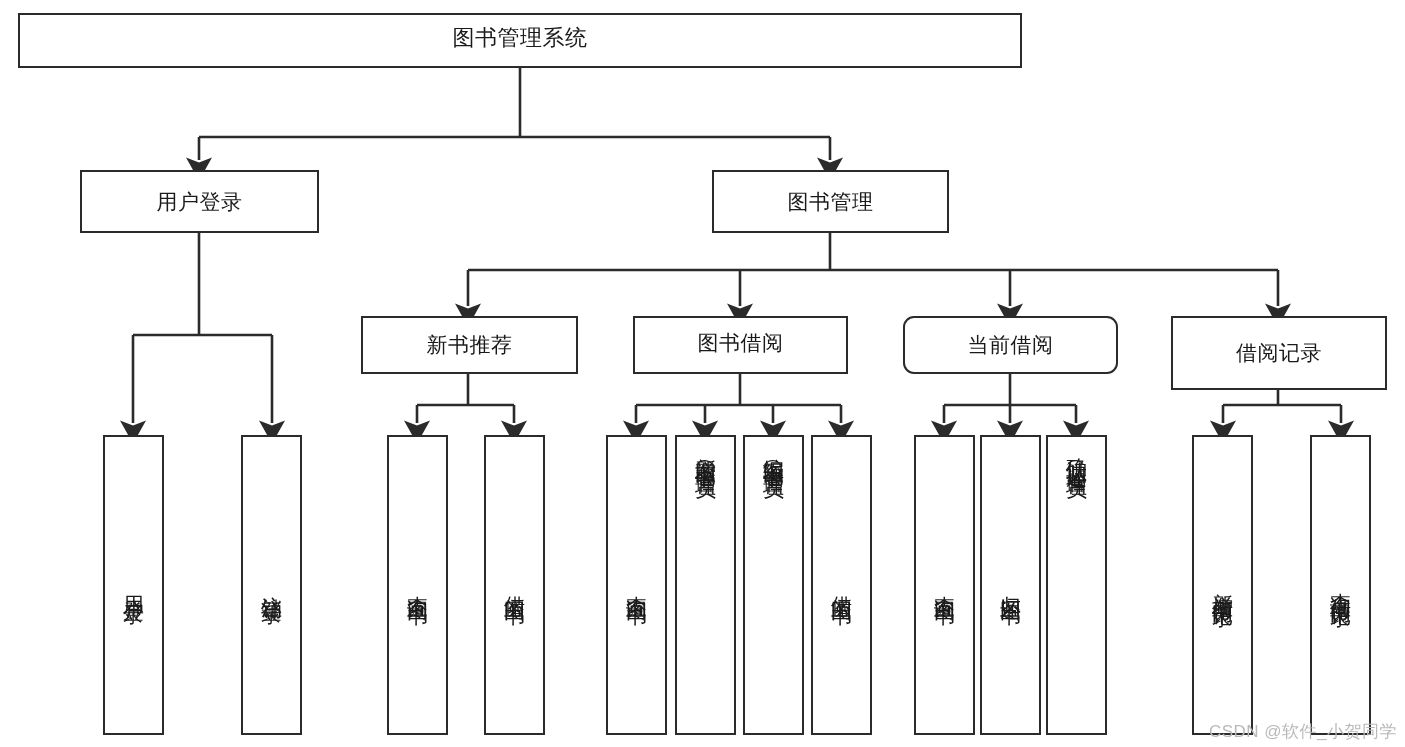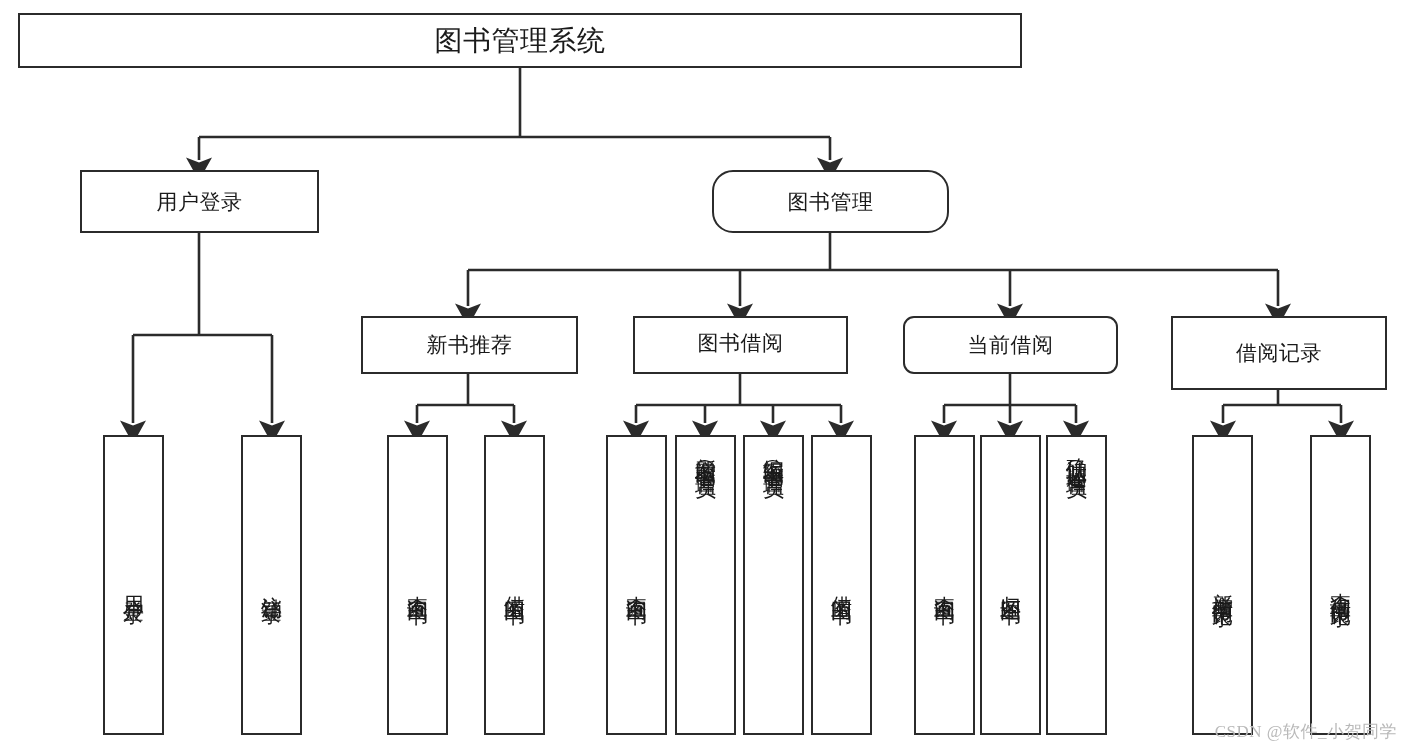--- a/index.html
+++ b/index.html
@@ -36,21 +36,22 @@
     align-items: center;
     justify-content: center;
     text-align: center;
   }
   .node.h {
     font-size: 21px;
     line-height: 1.2;
     letter-spacing: 0.5px;
   }
   .node.root {
-    font-size: 28px;
+    font-size: 22px;
+    font-family: Liberation Mono, monospace;
   }
   .node.v {
     writing-mode: vertical-rl;
     text-orientation: upright;
     font-size: 21px;
     letter-spacing: 3px;
     padding: 4px 0;
     justify-content: center;
     align-items: center;
   }
@@ -61,21 +62,21 @@
     display: block;
   }
   #watermark {
     position: absolute;
     right: 8px;
     bottom: 4px;
     font-size: 17px;
     color: #b9b9b9;
     letter-spacing: 0.5px;
     white-space: nowrap;
-    font-family: Liberation Serif, serif;
+    font-family: Liberation Sans, sans-serif;
   }
 </style>
 </head>
 <body>
 
 <div id="canvas">
 
   <svg id="edges" viewBox="0 0 1405 747" xmlns="http://www.w3.org/2000/svg">
     <defs>
       <marker id="arrow" markerWidth="9" markerHeight="10" refX="1" refY="5" orient="auto" markerUnits="strokeWidth">
@@ -126,21 +127,21 @@
     </g>
   </svg>
 
   <div class="node h root" style="left:18px; top:13px; width:1004px; height:55px;">
     <span>图书管理系统</span>
   </div>
 
   <div class="node h" style="left:80px; top:170px; width:239px; height:63px;">
     <span>用户登录</span>
   </div>
-  <div class="node h" style="left:712px; top:170px; width:237px; height:63px;border-radius:21px;">
+  <div class="node h" style="left:712px; top:170px; width:237px; height:63px;">
     <span>图书管理</span>
   </div>
 
   <div class="node h" style="left:361px; top:316px; width:217px; height:58px;">
     <span>新书推荐</span>
   </div>
   <div class="node h" style="left:633px; top:316px; width:215px; height:58px;font-family:Liberation Mono, monospace;">
     <span>图书借阅</span>
   </div>
   <div class="node h" style="left:903px; top:316px; width:215px; height:58px;border-radius:11px;">

